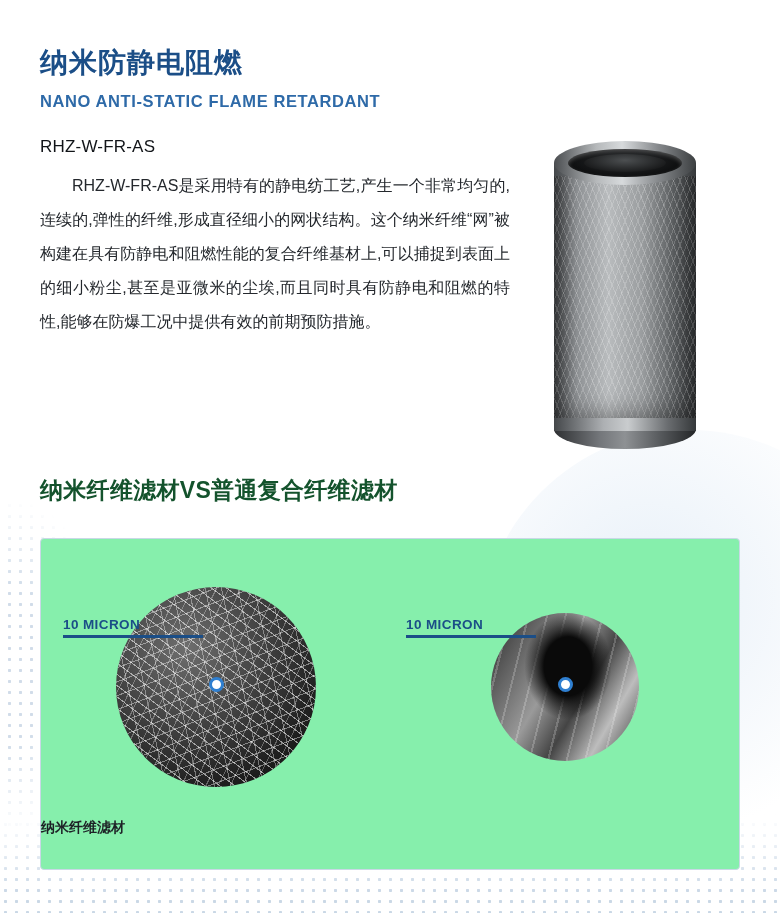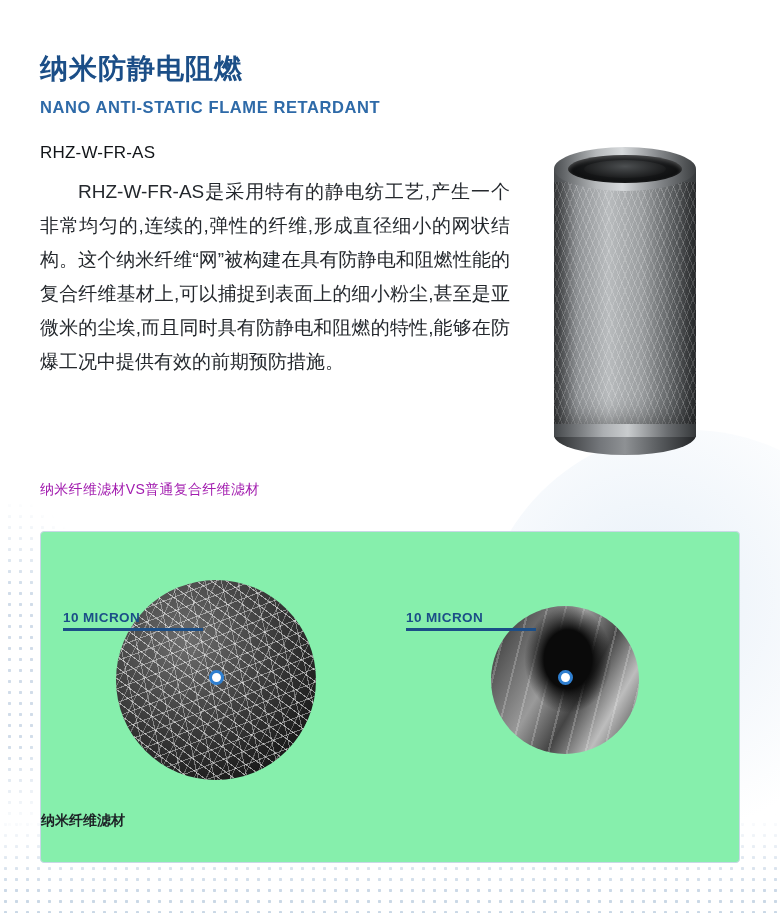--- a/index.html
+++ b/index.html
@@ -52,21 +52,21 @@
     top: 430px;
     width: 420px;
     height: 420px;
     border-radius: 50%;
     background: radial-gradient(circle at 40% 40%, rgba(224,235,246,.75), rgba(255,255,255,0) 68%);
   }
 
   .page {
     position: relative;
     z-index: 2;
-    padding: 16px 40px;
+    padding: 10px 40px;
     box-sizing: border-box;
   }
 
   
   .title-cn {
     margin: 0;
     padding-top: 34px;
     font-size: 28px;
     font-weight: bold;
     color: #1b4e87;
@@ -91,21 +91,21 @@
     flex: 0 0 470px;
   }
   .model {
     font-size: 17px;
     font-weight: normal;
     color: #111418;
     margin: 0 0 12px 0;
     letter-spacing: .2px;
   }
   .desc {
-    font-size: 19px;
+    font-size: 16px;
     line-height: 34px;
     color: #24282d;
     text-indent: 2em;
     text-align: justify;
     margin: 0;
   }
 
   
   .product-image {
     flex: 1;
@@ -174,23 +174,23 @@
     left: 0;
     width: 142px;
     height: 40px;
     border-radius: 50%;
     background: linear-gradient(to right, #2e3032, #73767a 32%, #8e9194 50%, #54575a 76%, #232527);
   }
 
   
   .section-title {
     margin: 34px 0 0 0;
-    font-size: 14px;
-    font-weight: normal;
-    color: #a21caf;
+    font-size: 23px;
+    font-weight: bold;
+    color: #14532d;
     letter-spacing: .3px;
   }
   .compare-card {
     margin-top: 32px;
     height: 330px;
     border: 1px solid #c9d8e6;
     border-radius: 4px;
     background: #86efac;
     position: relative;
     display: flex;

